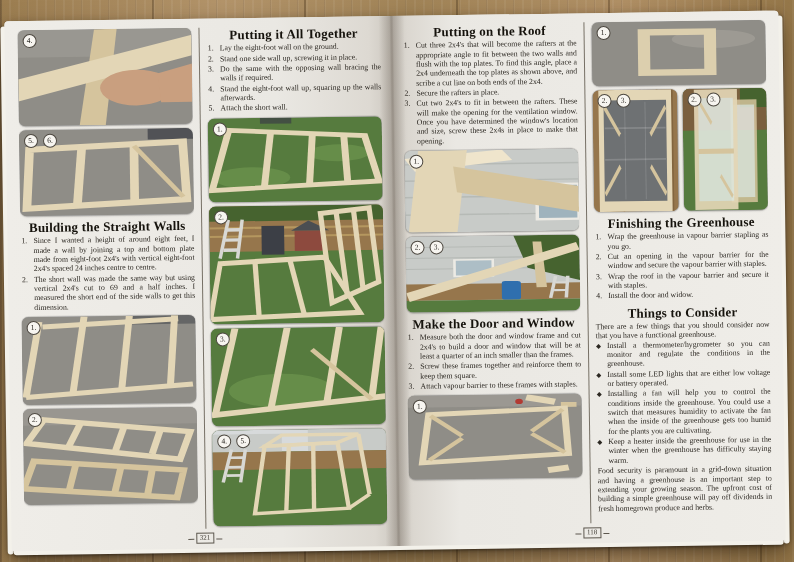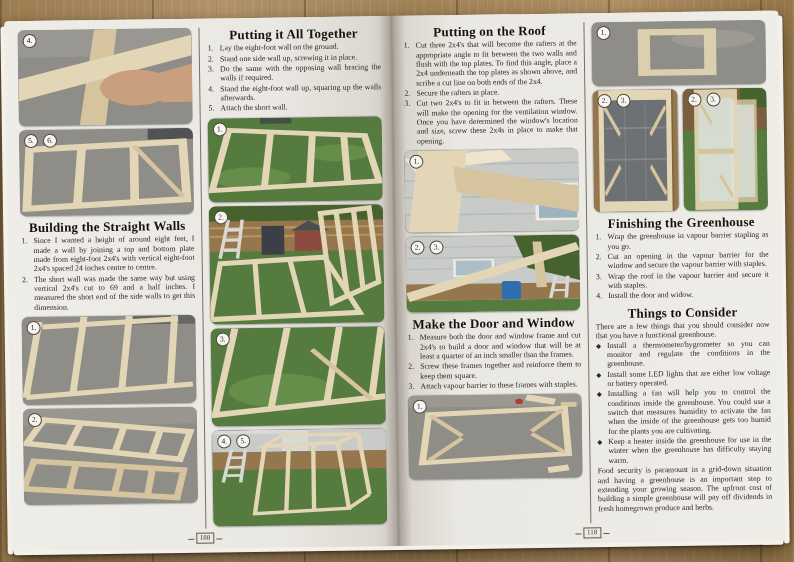--- a/index.html
+++ b/index.html
@@ -262,21 +262,21 @@
               <line x1="44" y1="11" x2="42" y2="60"></line>
               <line x1="58" y1="11" x2="58" y2="59"></line>
               <polygon points="30,12 40,4 84,4 72,10"></polygon>
               <line x1="84" y1="4" x2="90" y2="48"></line>
               <line x1="78" y1="58" x2="90" y2="48"></line>
             </g>
           </svg>
         </div>
       </div>
     </div>
-    <span class="pagenum">188</span>
+    <span class="pagenum">321</span>
   </div>
 
   <div class="page right">
     <div class="cols">
 
       <div class="col">
         <div>
           <h3 class="sec-title">Putting on the Roof</h3>
           <ol class="steps">
             <li>Cut three 2x4's that will become the rafters at the appropriate angle to fit between the two walls and flush with the top plates. To find this angle, place a 2x4 underneath the top plates as shown above, and scribe a cut line on both ends of the 2x4.</li>

